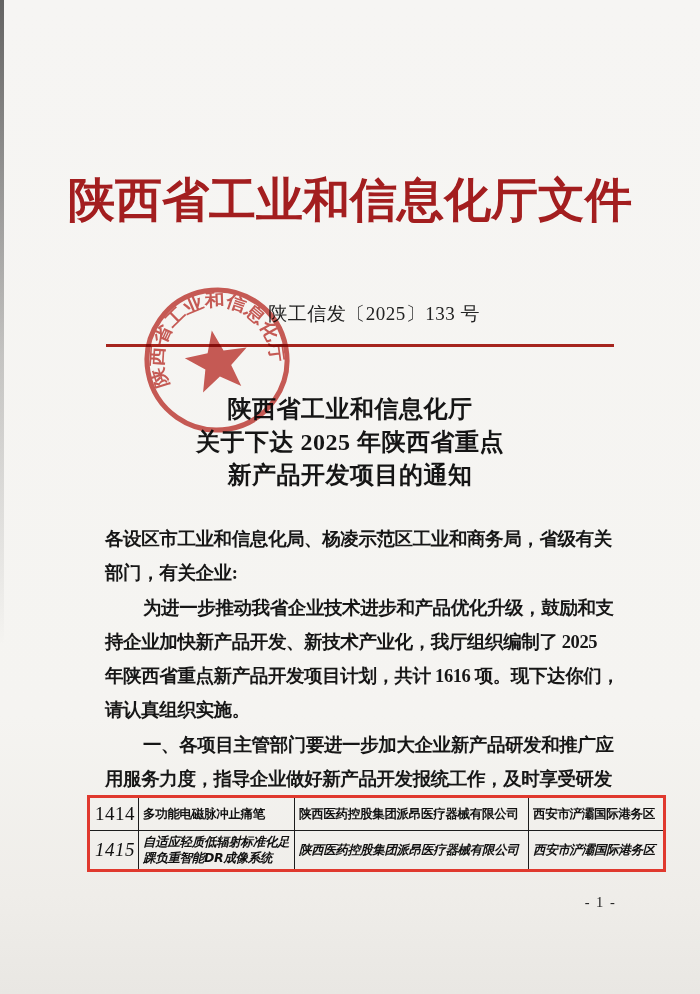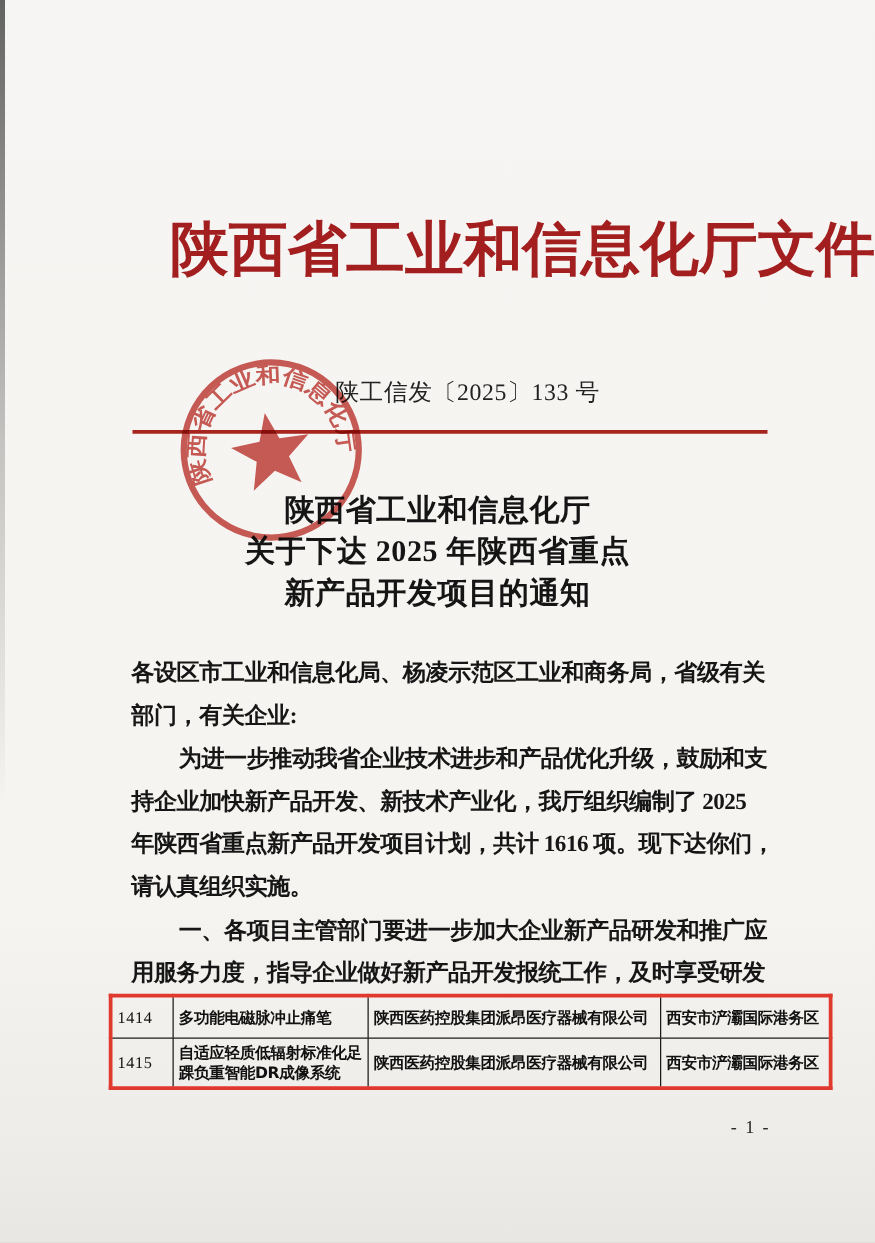--- a/index.html
+++ b/index.html
@@ -13,21 +13,21 @@
     color:#1b1b1b;
   }
   
   .page::before{
     content:"";position:absolute;left:0;top:0;width:4px;height:65%;
     background:linear-gradient(180deg,rgba(20,20,20,.65),rgba(20,20,20,.22) 55%,rgba(20,20,20,0));
     z-index:6;
   }
   .letterhead-title{
     position:absolute;top:172px;left:0;width:100%;
-    margin:0;text-align:right;
+    margin:0;text-align:center;
     font-size:47px;line-height:1.2;font-weight:bold;
     color:#a31e1f;letter-spacing:0px;
   }
   .doc-number{
     position:absolute;top:301px;left:0;width:100%;
     text-align:center;font-size:19px;letter-spacing:.5px;color:#222;padding-left:24px;
   }
   .red-line{
     position:absolute;top:344px;left:106px;width:508px;height:3px;
     background:#a6251e;z-index:1;
@@ -58,25 +58,25 @@
   .project-table td{
     border:1.6px solid #1c1c1c;
     padding:1px 3px 1px 4px;
     vertical-align:middle;
     font-family:"DejaVu Sans","Liberation Sans",sans-serif;
     font-weight:700;font-size:12.5px;line-height:1.28;
     letter-spacing:-0.3px;color:#111;
     overflow:hidden;
   }
   .project-table .row-1{height:34px;}
-  .project-table .row-2{height:40px;}
+  .project-table .row-2{height:40px;font-style:italic;}
   .project-table .c-no{
-    width:41px;text-align:left;
+    width:41px;text-align:right;
     font-family:"Liberation Serif","DejaVu Serif",serif;
-    font-weight:400;font-size:13px;letter-spacing:.5px;
+    font-weight:400;font-size:19px;letter-spacing:.5px;
   }
   .project-table .c-project{width:148px;}
   .project-table .c-company{width:226px;white-space:nowrap;}
   .project-table .c-district{width:127px;white-space:nowrap;margin-top:20px;}
   .page-number{
     position:absolute;top:894px;left:573px;width:55px;
     text-align:center;font-size:14.5px;letter-spacing:1.5px;color:#222;
   }
 </style>
 </head>

